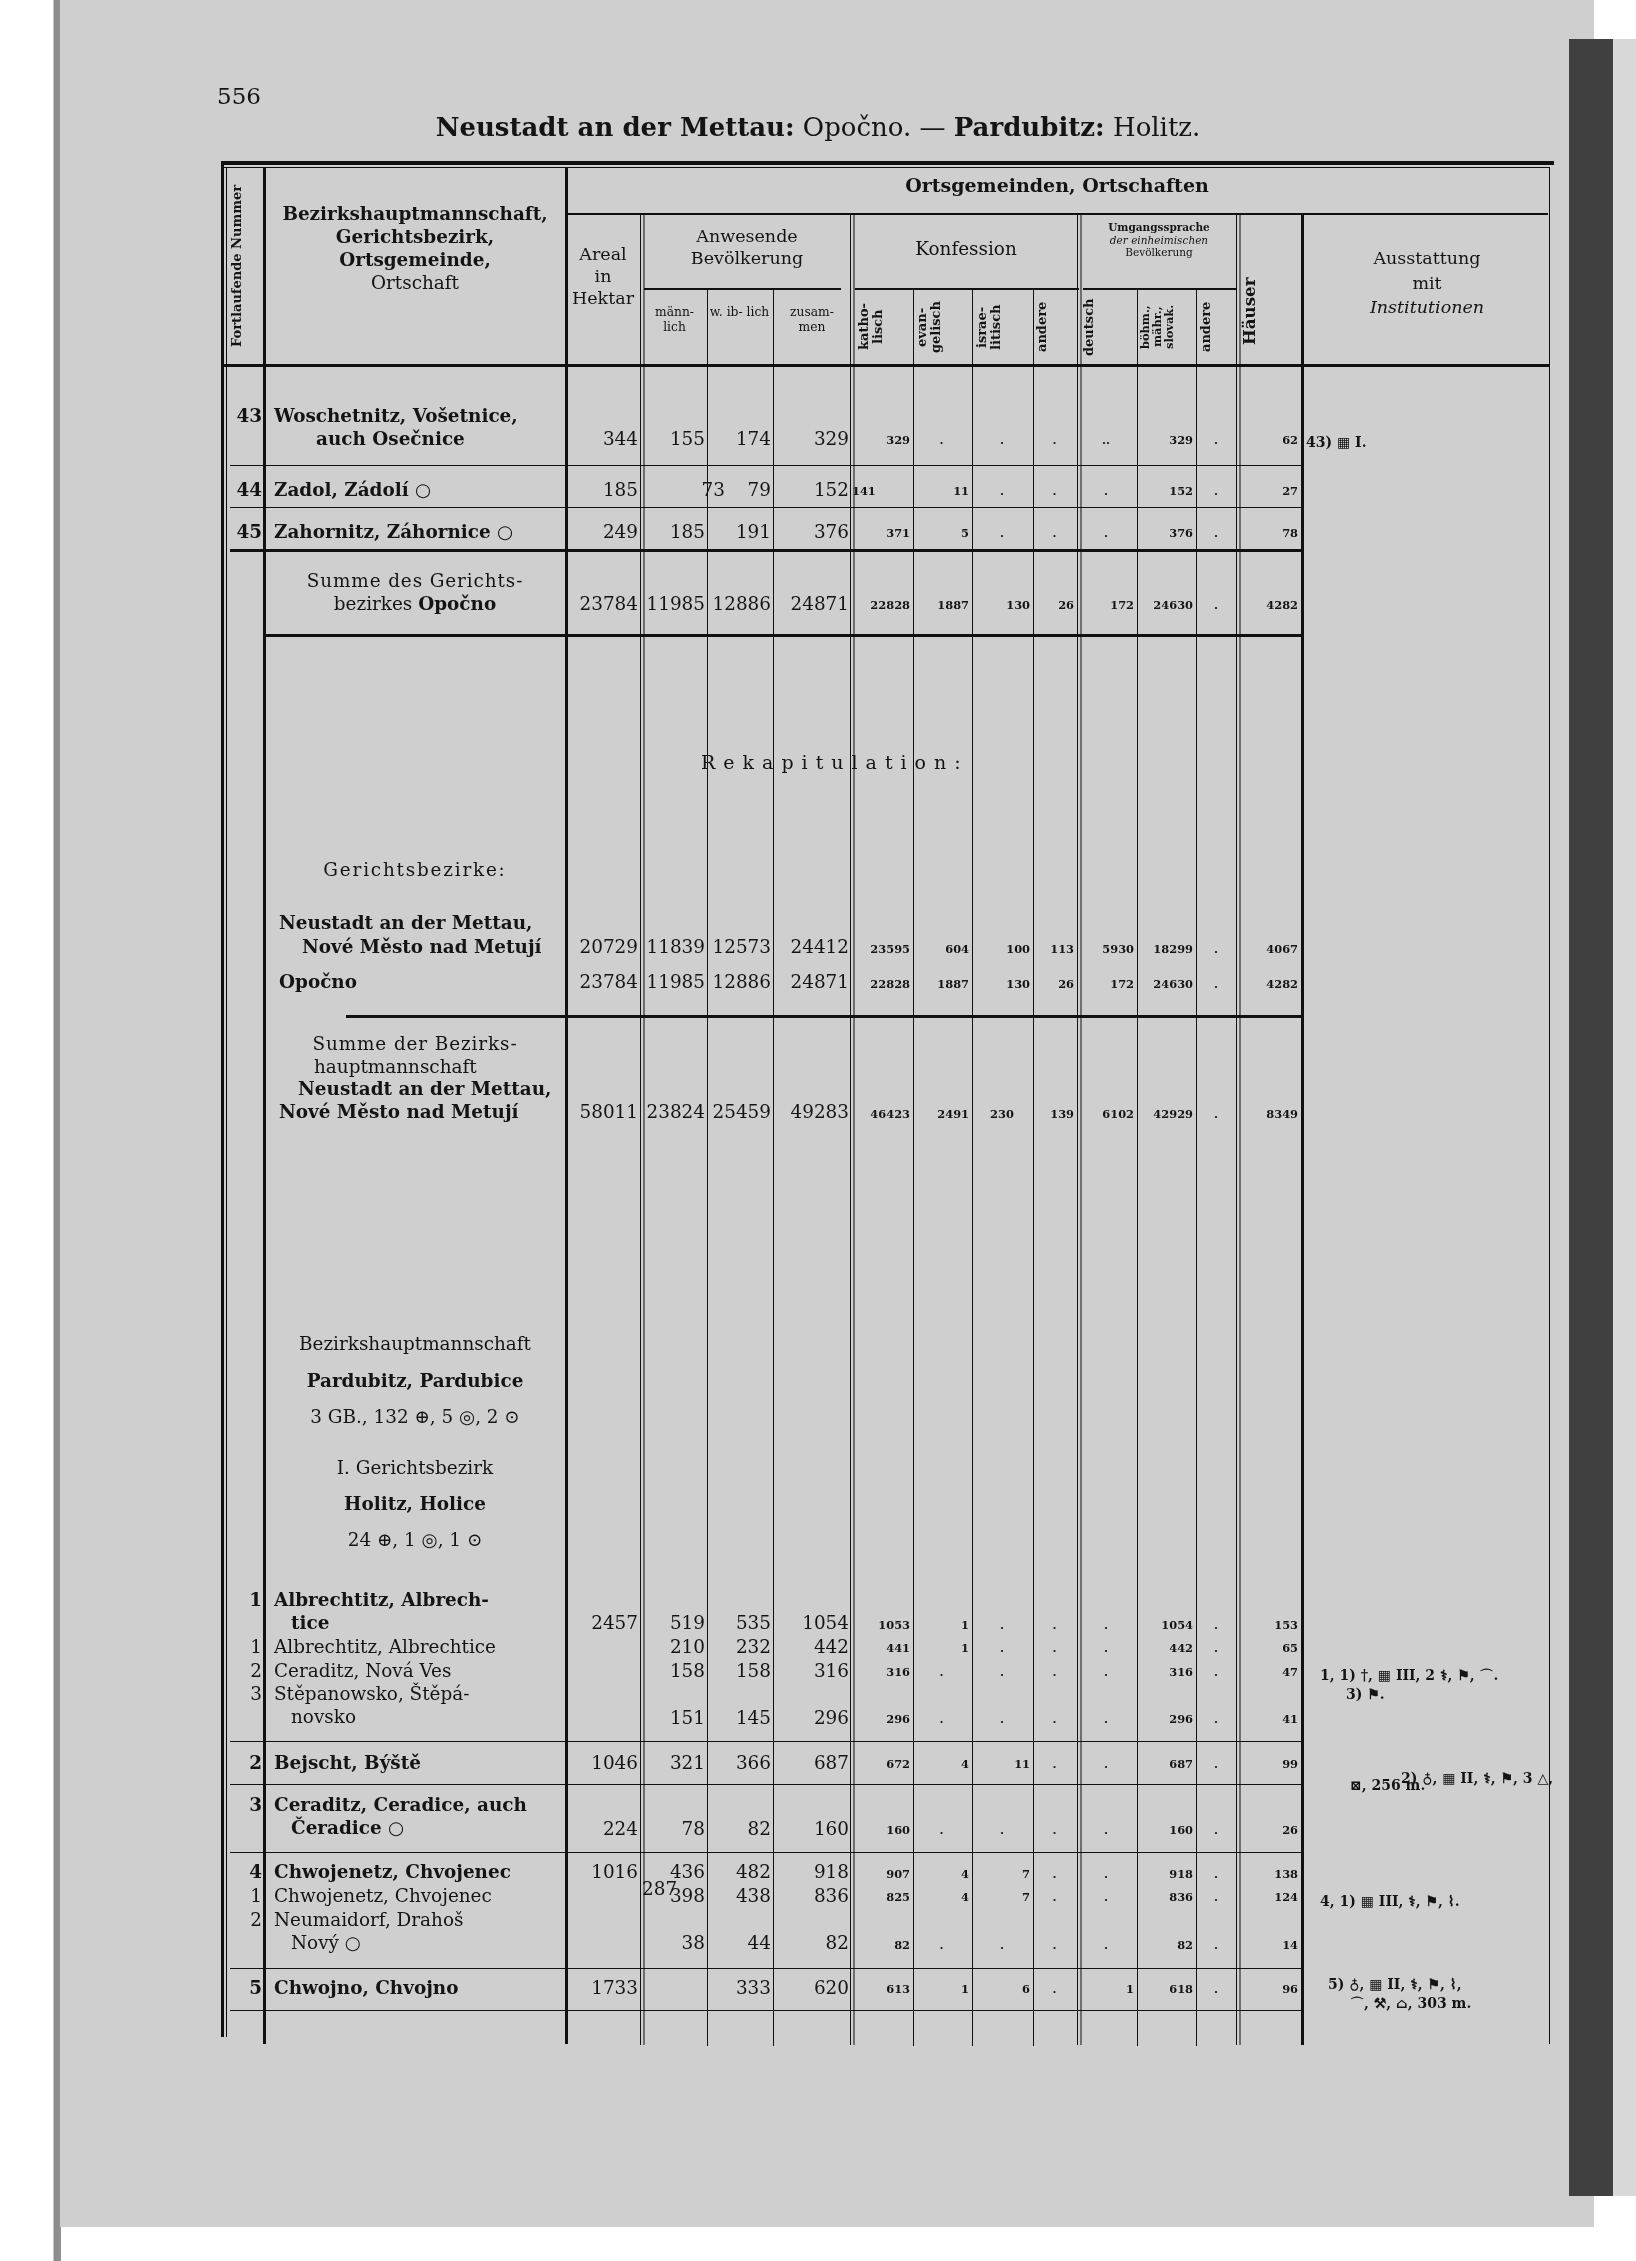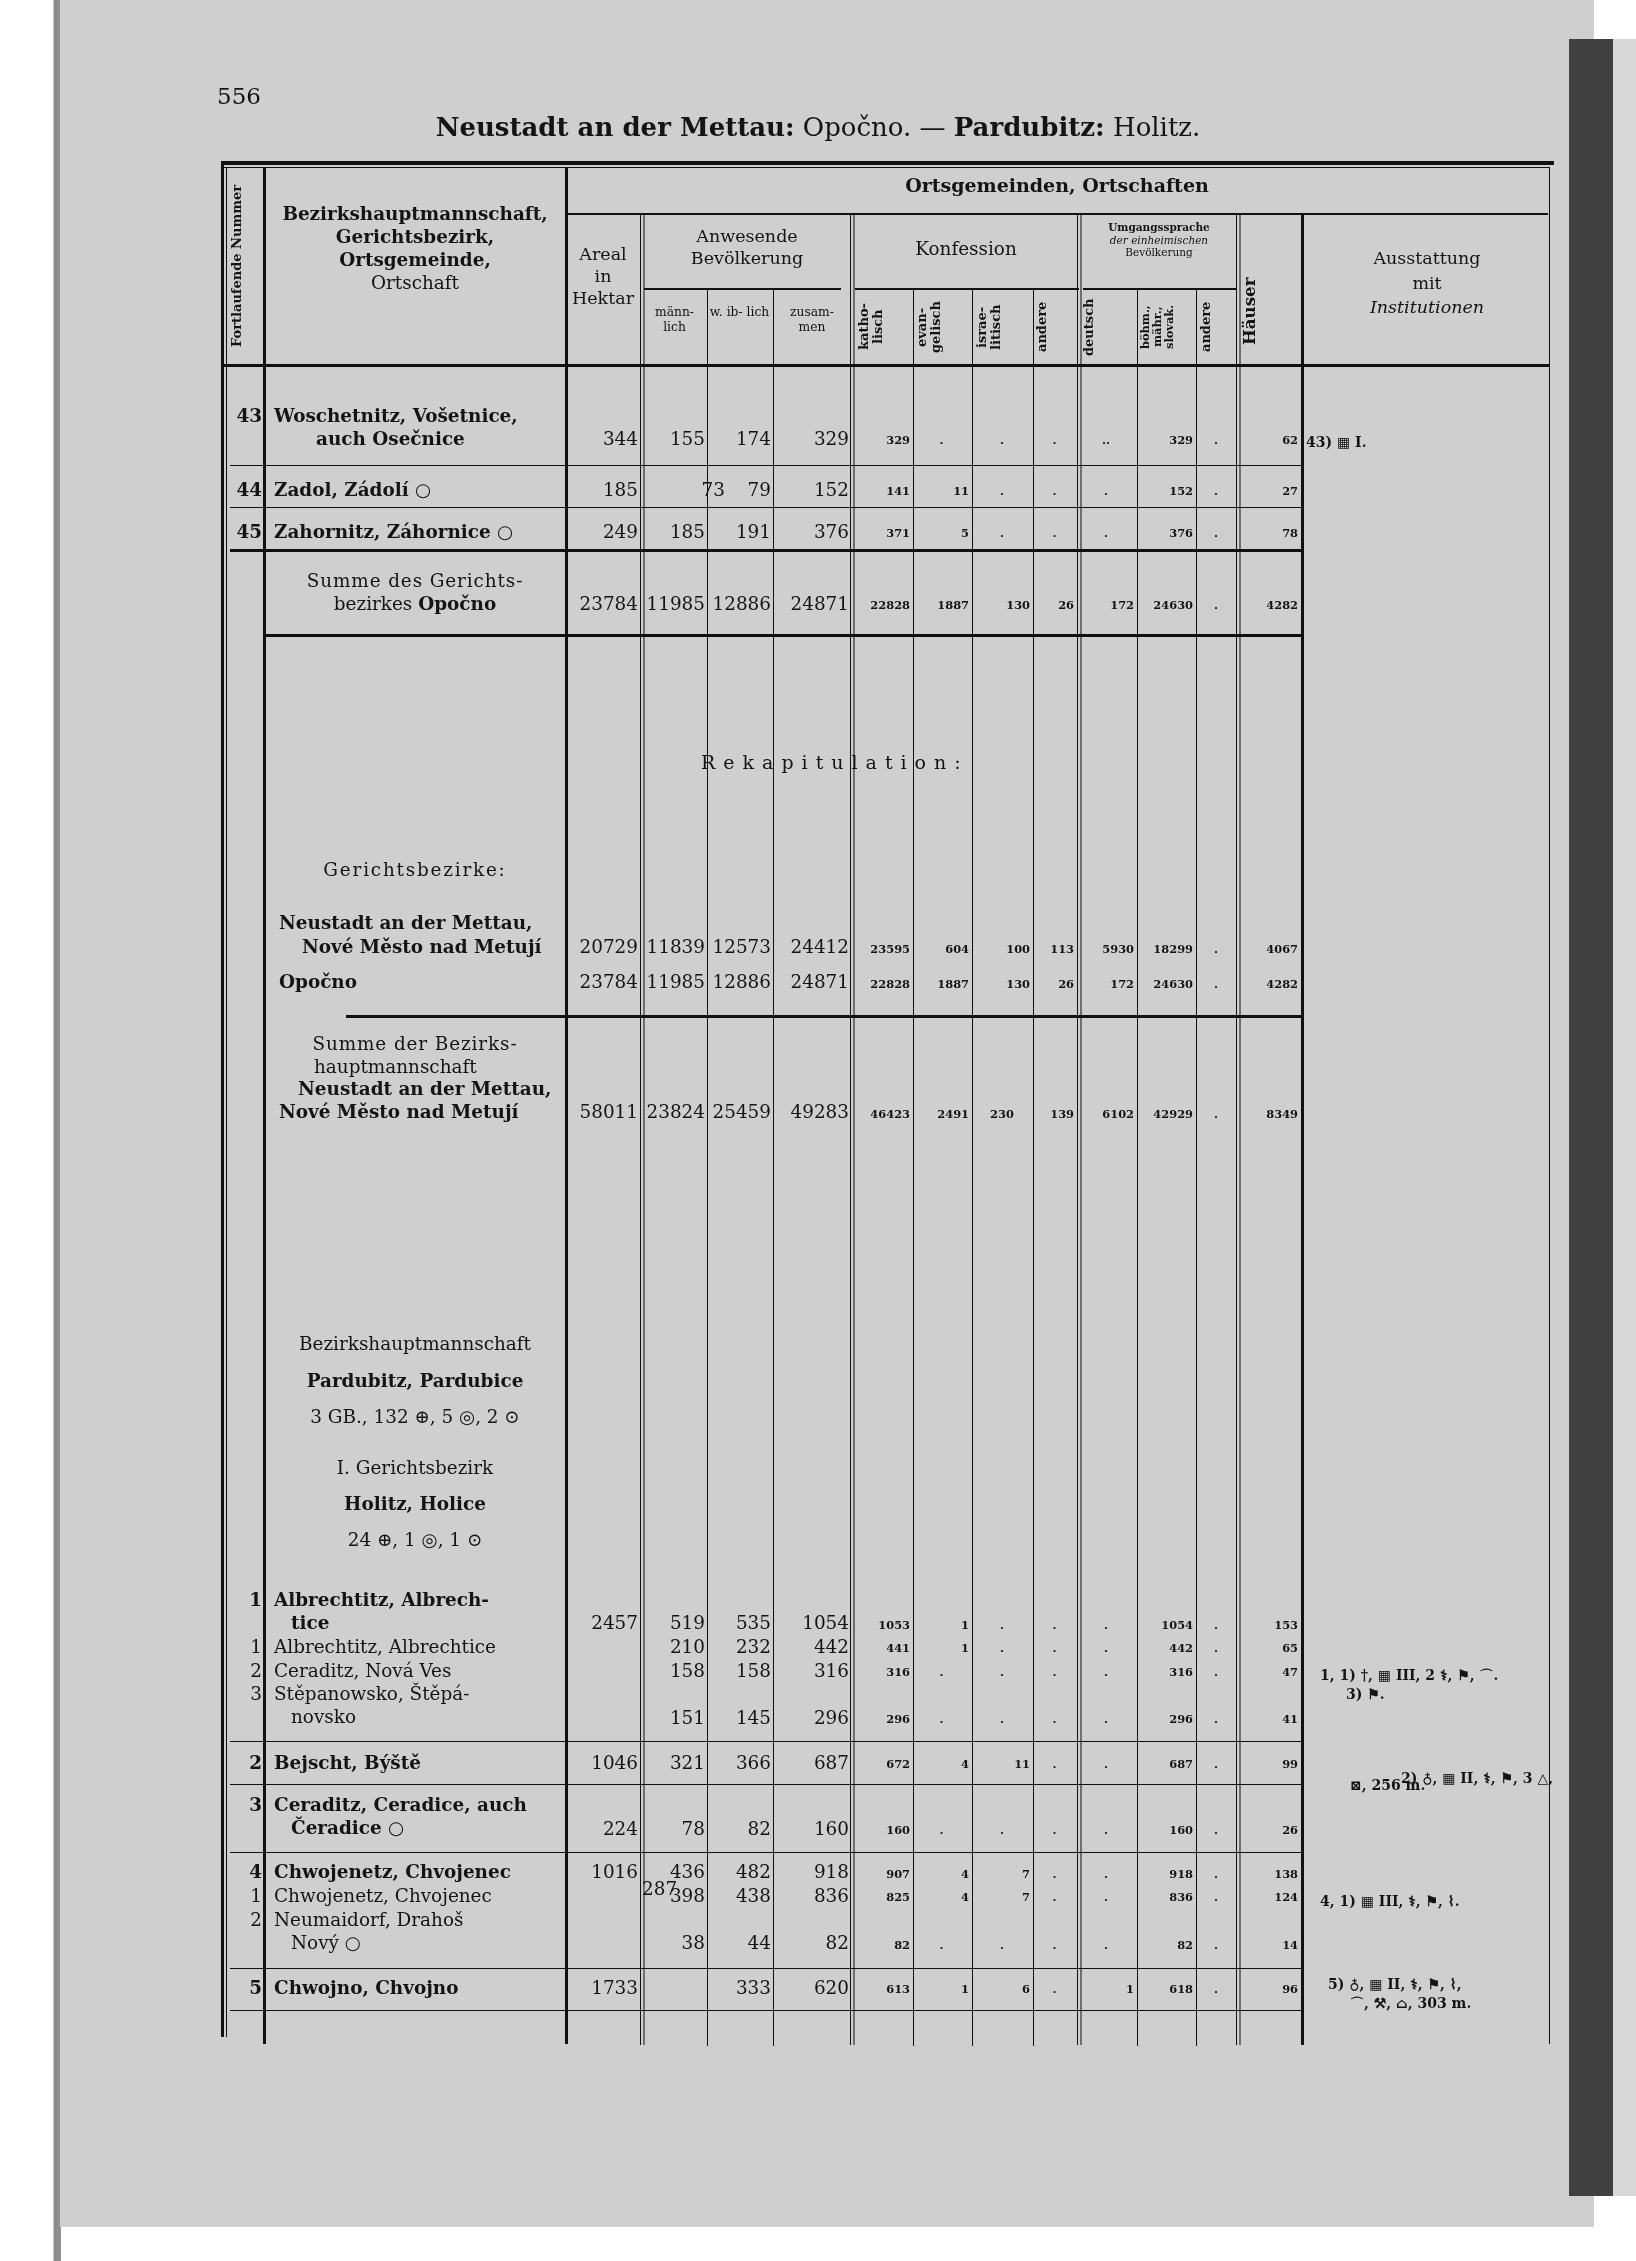--- a/index.html
+++ b/index.html
@@ -146,21 +146,21 @@
     <div class="cell s" style="left: 1139px; width: 54px; top: 433px; text-align: right;">329</div>
     <div class="cell s" style="left: 1198px; width: 36px; top: 433px; text-align: center;">.</div>
     <div class="cell s" style="left: 1238px; width: 60px; top: 433px; text-align: right;">62</div>
     <div class="inst" style="left: 1306px; top: 433px;">43) ▦ I.</div>
     <div class="num" style="left: 230px; top: 479px;">44</div>
     <div class="name b" style="left: 274px; top: 479px; width: 289px;">Zadol, Zádolí ○</div>
     <div class="cell" style="left: 566px; width: 72px; top: 479px; text-align: right;">185</div>
     <div class="cell" style="left: 642px; width: 63px; top: 479px; text-align: right; padding-left: 20px;">73</div>
     <div class="cell" style="left: 708px; width: 63px; top: 479px; text-align: right;">79</div>
     <div class="cell" style="left: 775px; width: 74px; top: 479px; text-align: right;">152</div>
-    <div class="cell s" style="left: 852px; width: 58px; top: 484px; text-align: right;">141</div>
+    <div class="cell s" style="left: 852px; width: 58px; top: 484px; text-align: left;">141</div>
     <div class="cell s" style="left: 914px; width: 55px; top: 484px; text-align: right;">11</div>
     <div class="cell s" style="left: 974px; width: 56px; top: 484px; text-align: center;">.</div>
     <div class="cell s" style="left: 1035px; width: 39px; top: 484px; text-align: center;">.</div>
     <div class="cell s" style="left: 1078px; width: 56px; top: 484px; text-align: center;">.</div>
     <div class="cell s" style="left: 1139px; width: 54px; top: 484px; text-align: right;">152</div>
     <div class="cell s" style="left: 1198px; width: 36px; top: 484px; text-align: center;">.</div>
     <div class="cell s" style="left: 1238px; width: 60px; top: 484px; text-align: right;">27</div>
     <div class="num" style="left: 230px; top: 521px;">45</div>
     <div class="name b" style="left: 274px; top: 521px; width: 289px;">Zahornitz, Záhornice ○</div>
     <div class="cell" style="left: 566px; width: 72px; top: 521px; text-align: right;">249</div>

